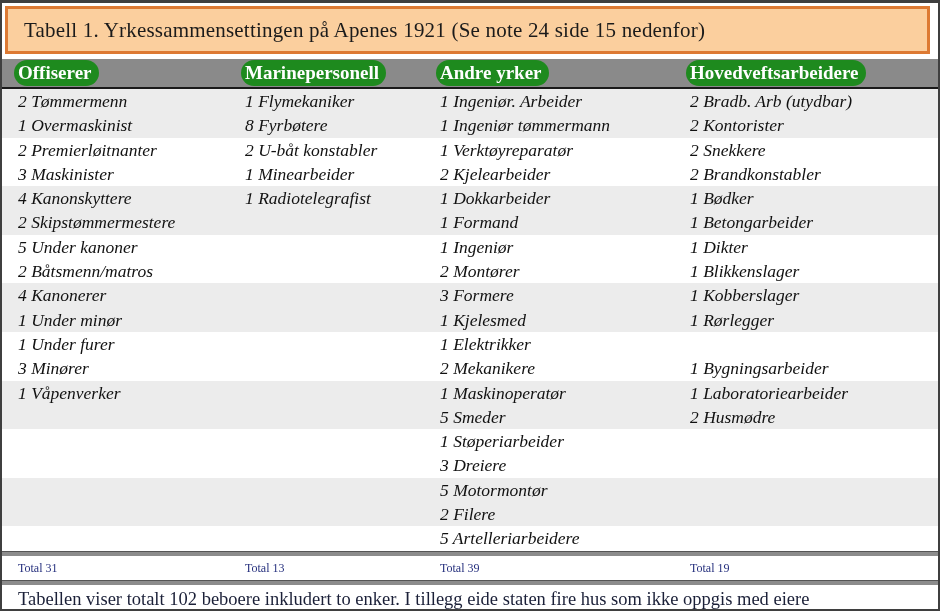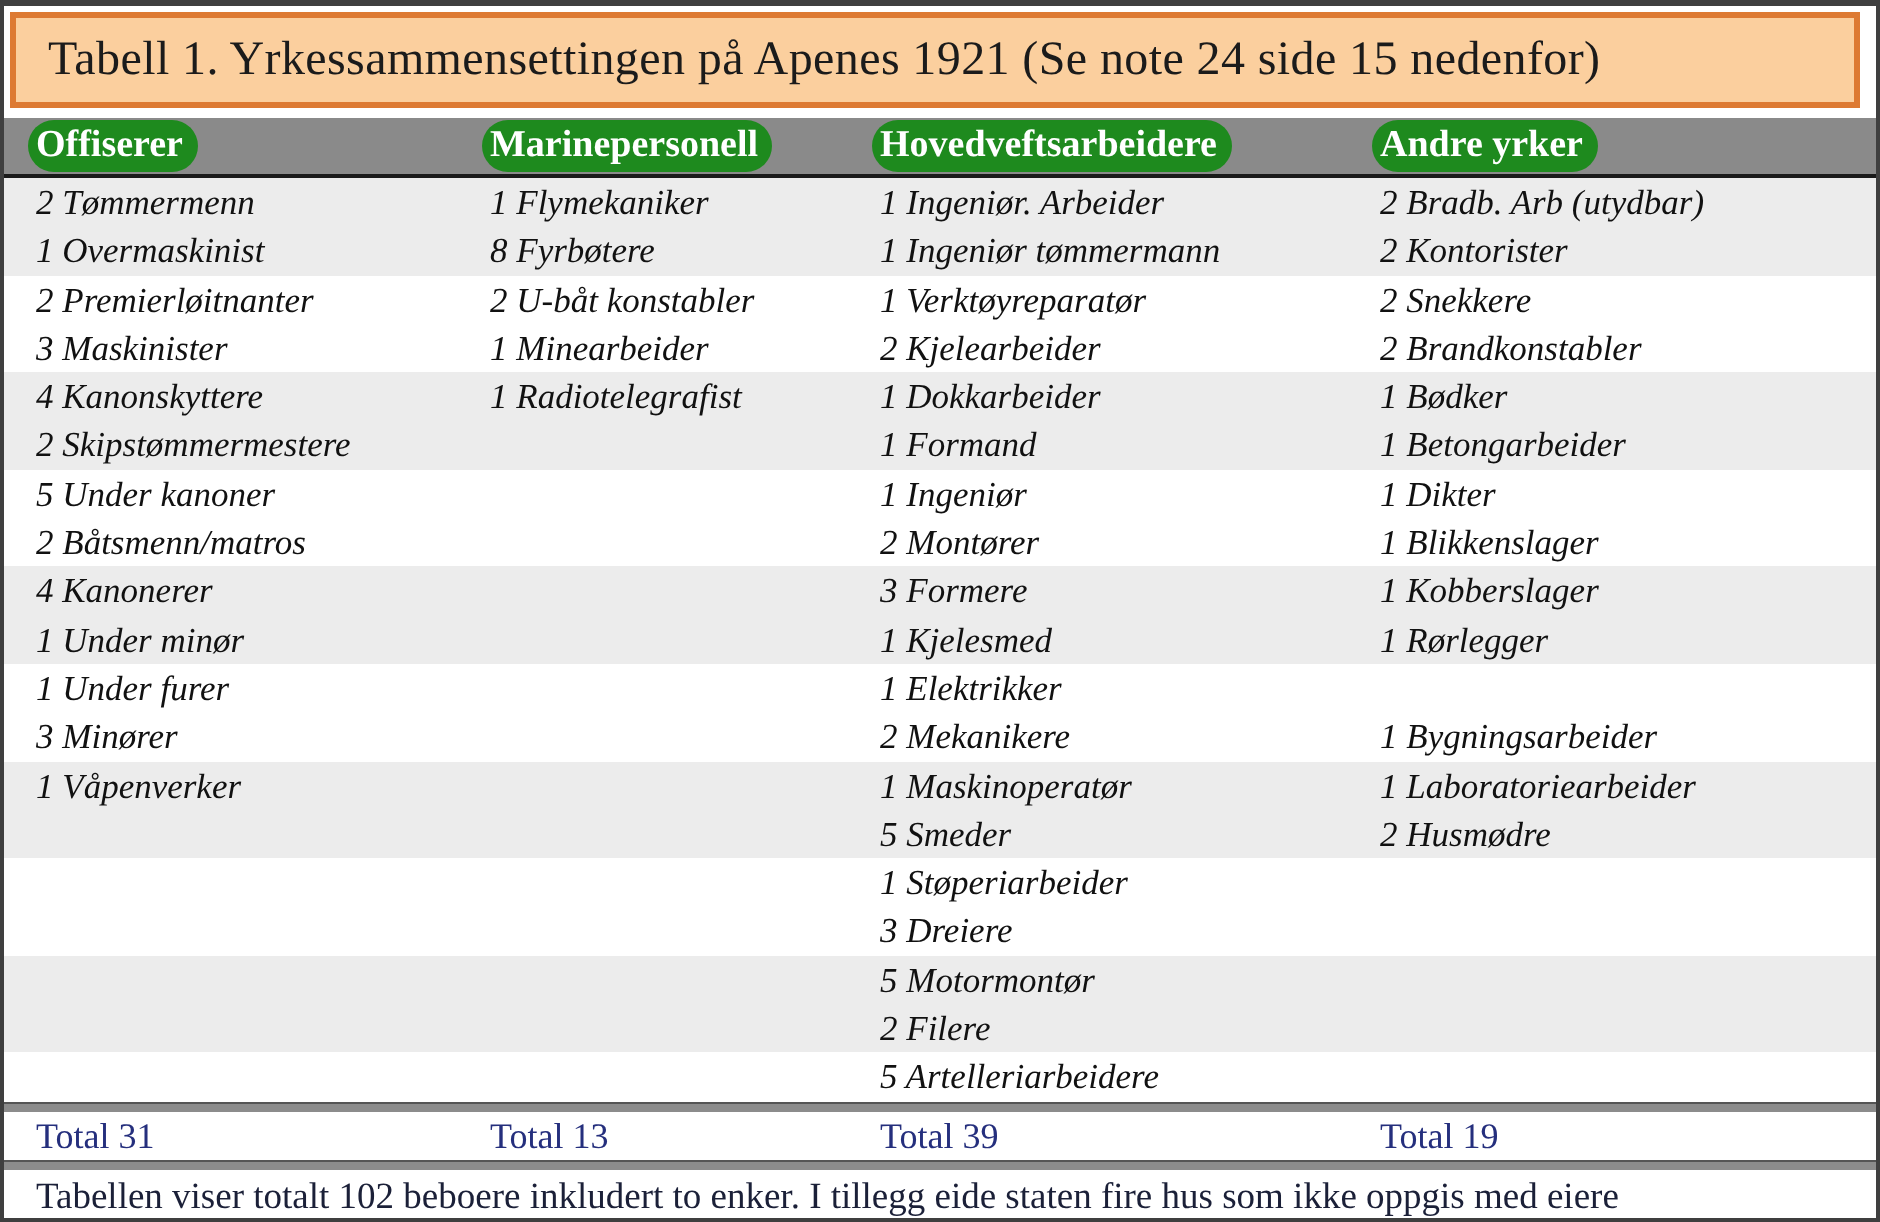--- a/index.html
+++ b/index.html
@@ -14,21 +14,21 @@
     overflow:hidden;
   }
   .title-box{
     margin:3px 8px 5px 3px;
     height:42px;
     border:3px solid var(--orange_border,#dd7a33);
     background:var(--peach_fill,#fbcf9e);
     display:flex;align-items:center;
   }
   .title-box .title-text{
-    font-size:24px;color:#1b1b1b;
+    font-size:21px;color:#1b1b1b;
     padding-left:16px;letter-spacing:.2px;white-space:nowrap;
   }
   .header-row{
     height:30px;
     background:var(--header_gray,#8a8a8a);
     border-bottom:2px solid #1a1a1a;
     display:grid;grid-template-columns:227px 195px 250px 1fr;
     padding-left:11px;box-sizing:border-box;
   }
   .header-cell{display:flex;align-items:center;padding-left:1px;}
@@ -50,21 +50,21 @@
     line-height:24.3px;padding-left:5px;
     white-space:nowrap;overflow:hidden;
   }
   .hrule{height:4px;background:var(--rule_gray,#8c8c8c);border-top:1px solid #555;}
   .totals-row{
     height:24px;
     display:grid;grid-template-columns:227px 195px 250px 1fr;
     padding-left:11px;box-sizing:border-box;background:#fff;
   }
   .total-cell{
-    font-size:18px;color:var(--total_navy,#252f7d);
+    font-size:12px;color:var(--total_navy,#252f7d);
     line-height:24px;padding-left:5px;white-space:nowrap;
   }
   .footer-note{
     height:29px;display:flex;align-items:center;
     font-size:18.5px;color:var(--footer_text,#1b2038);
     padding-left:16px;white-space:nowrap;
   }
 </style>
 </head>
 <body style="--orange_border: #dd7a33; --peach_fill: #fbcf9e; --header_gray: #8a8a8a; --header_green: #1e8a1e; --stripe_gray: #ececec; --rule_gray: #8c8c8c; --total_navy: #252f7d; --footer_text: #1b2038; --outer_border: #3f3f3f;">
@@ -76,24 +76,24 @@
   </div>
 
   <div class="header-row">
     <div class="header-cell">
       <span class="header-label">Offiserer</span>
     </div>
     <div class="header-cell">
       <span class="header-label">Marinepersonell</span>
     </div>
     <div class="header-cell">
+      <span class="header-label">Andre yrker</span>
+    </div>
+    <div class="header-cell">
       <span class="header-label">Hovedveftsarbeidere</span>
-    </div>
-    <div class="header-cell">
-      <span class="header-label">Andre yrker</span>
     </div>
   </div>
 
   <div class="table-body">
       <div class="row stripe">
         <div class="cell">2 Tømmermenn</div>
         <div class="cell">1 Flymekaniker</div>
         <div class="cell">1 Ingeniør. Arbeider</div>
         <div class="cell">2 Bradb. Arb (utydbar)</div>
       </div>

